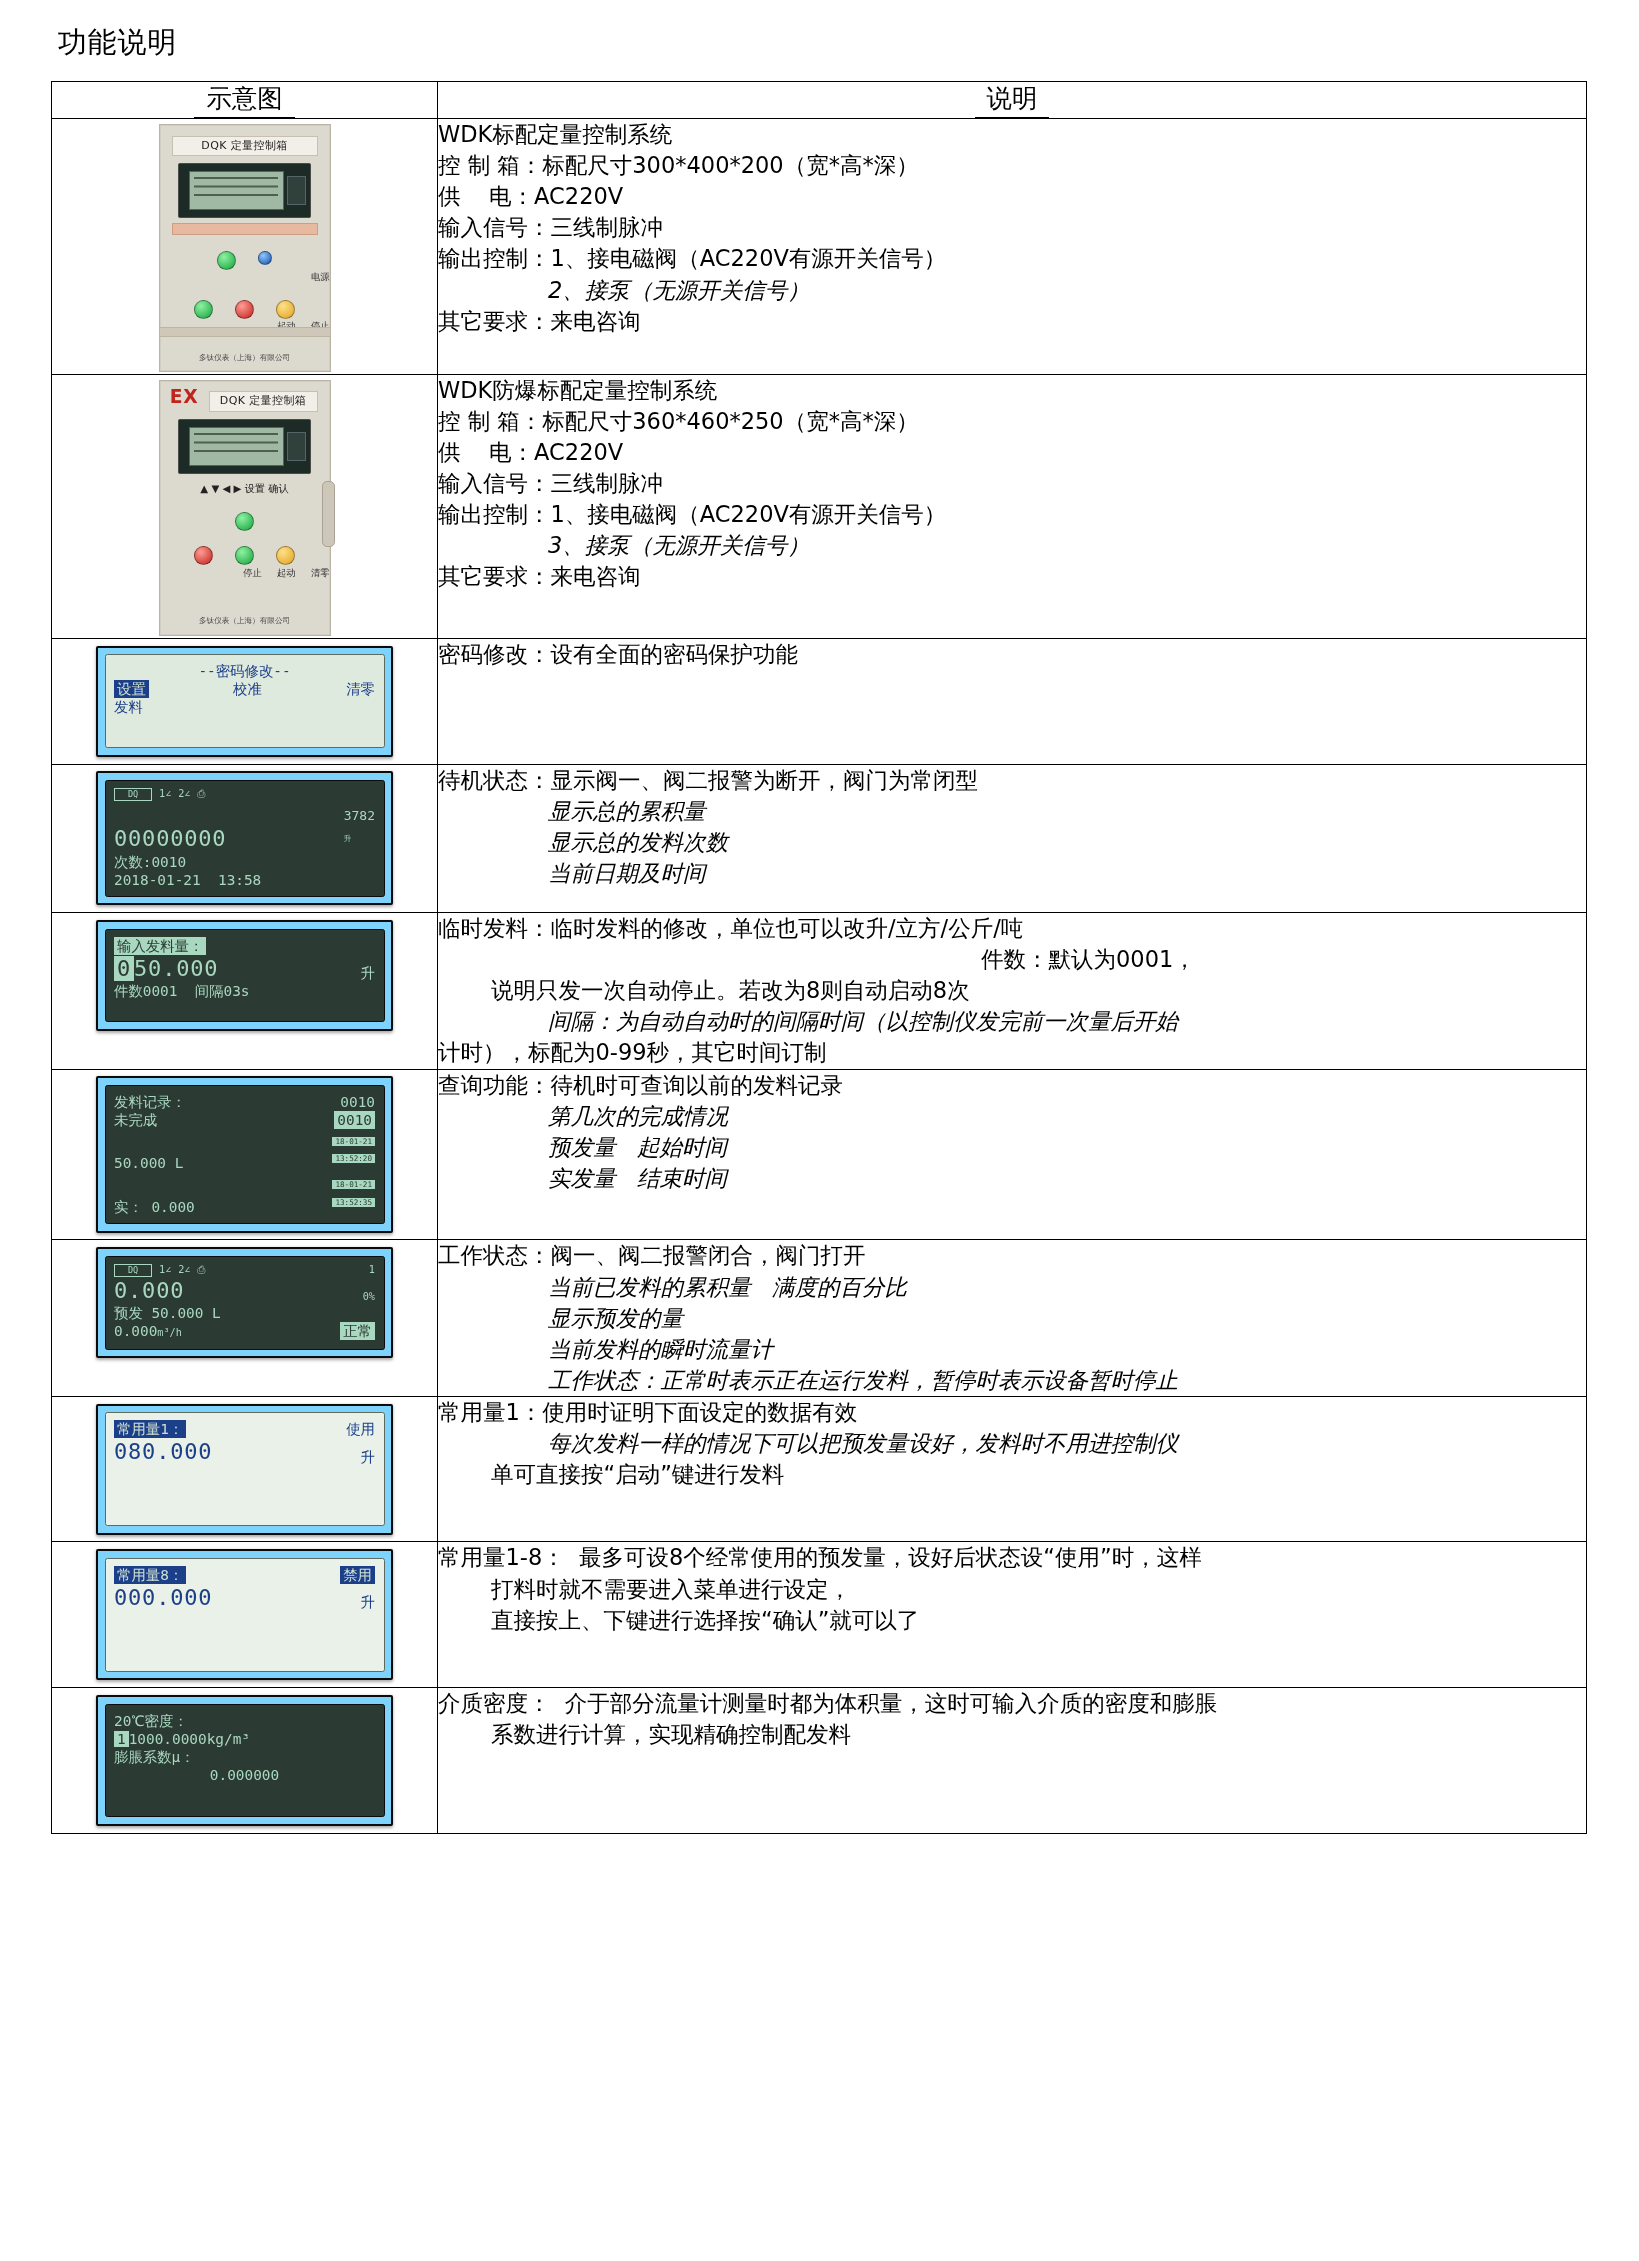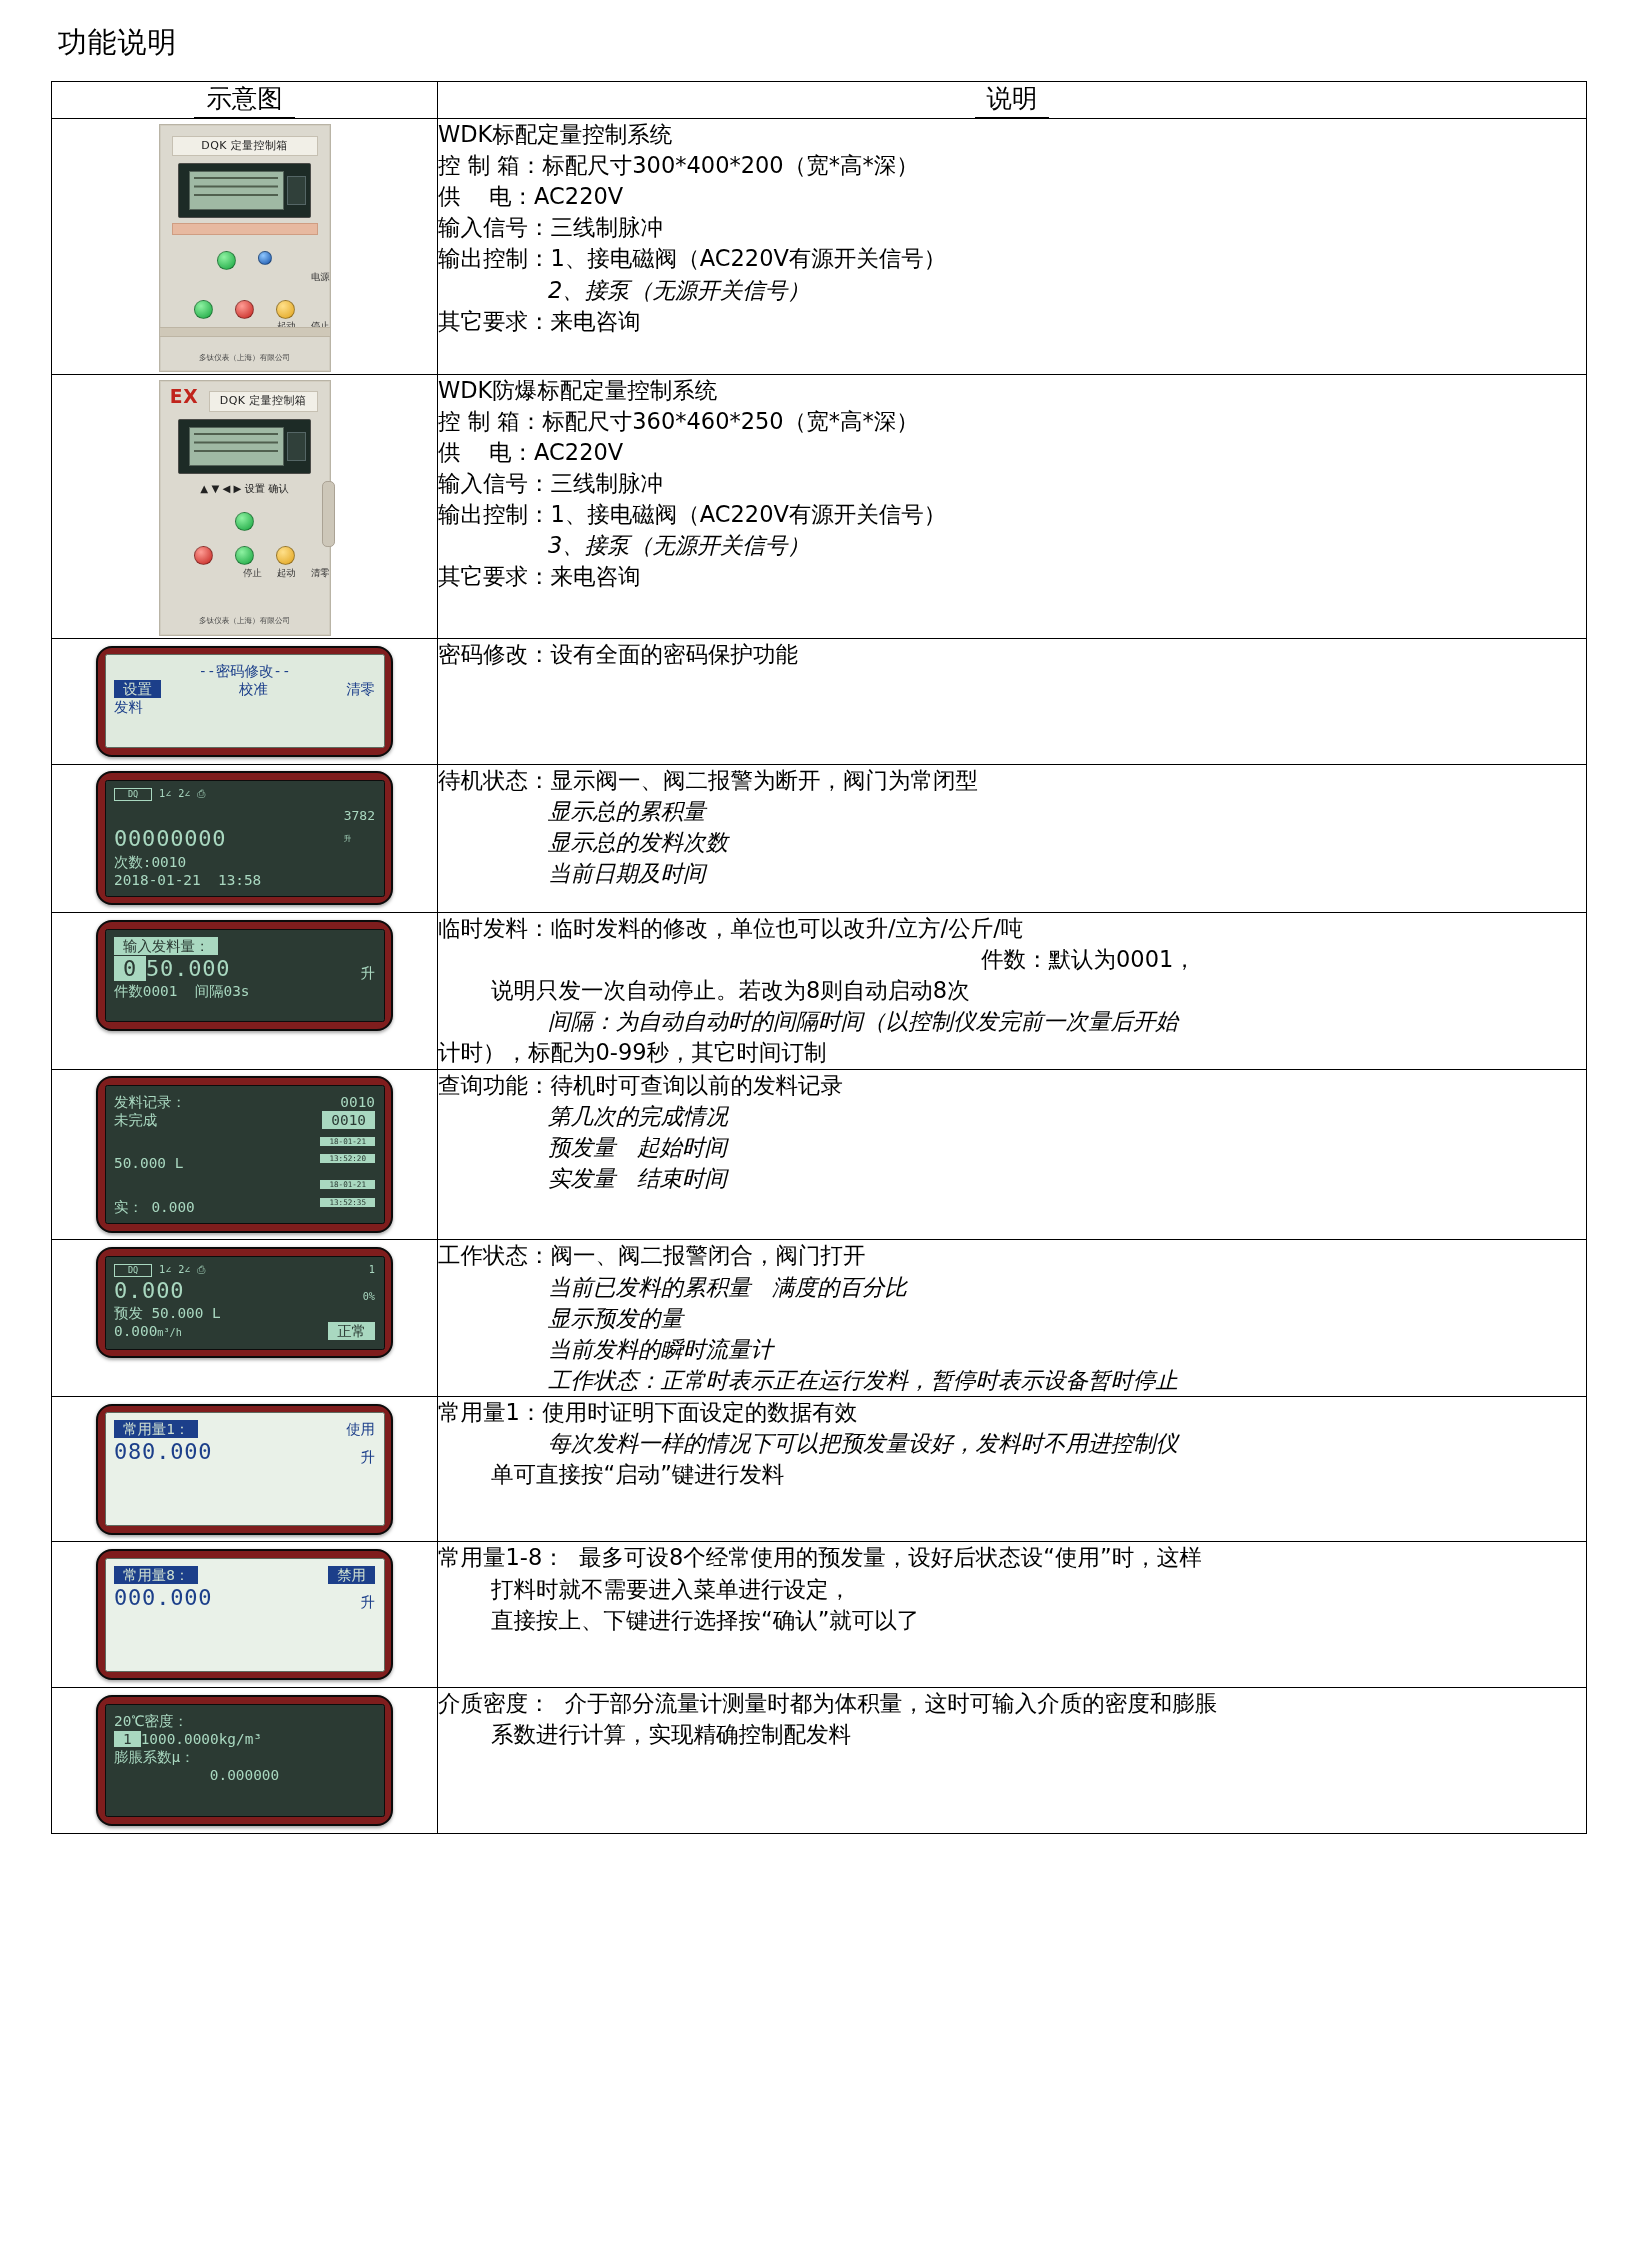--- a/index.html
+++ b/index.html
@@ -180,23 +180,23 @@
     gap: 10.2px;
     font-size: 10.2px;
     margin-top: 8.5px;
     color: #222;
   }
 
   
   .lcdbox {
     width: 280px;
     margin: 6.8px auto 6.8px auto;
-    background: #7f1d1d;
+    background: #7dd3fc;
     border: 2.5px solid #0b0b0b;
-    border-radius: 16px;
+    border-radius: 2px;
     padding: 6.8px;
     box-shadow: 0 1.7px 3.4px rgba(0,0,0,.35);
   }
   .lcdbox .screen {
     background: #cfe0d1;
     border: 0.8px solid #5d6b5f;
     border-radius: 2.5px;
     padding: 6.8px 8.5px;
     min-height: 78px;
     font-family: "DejaVu Sans Mono", "Liberation Mono", monospace;
@@ -219,21 +219,21 @@
     font-size: 14.4px;
     line-height: 1.25;
     white-space: pre;
   }
   .lrow.center { justify-content: center; }
   .lbig { font-size: 22px; letter-spacing: 0.8px; }
   .lsm  { font-size: 10.2px; letter-spacing: 0; }
   .inv {
     background: #1c3f8a;
     color: #cfe0d1;
-    padding: 0 9px;
+    padding: 0 3px;
   }
   .screen.dark .inv { background: #a9d8c0; color: #2b3a33; }
   .icons {
     display: flex;
     gap: 6.8px;
     font-size: 10.2px;
     align-items: center;
   }
   .icons .bx {
     border: 0.8px solid currentColor;

